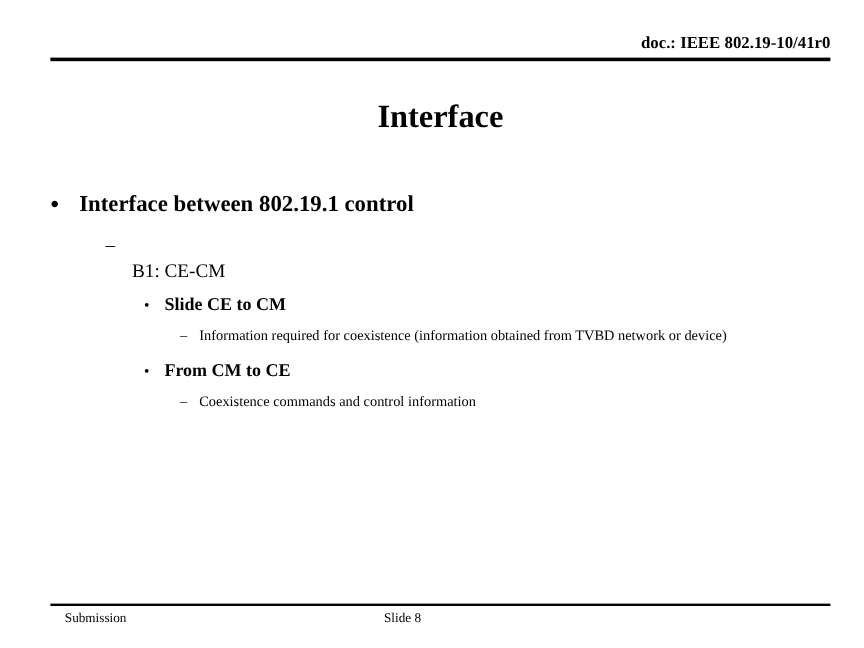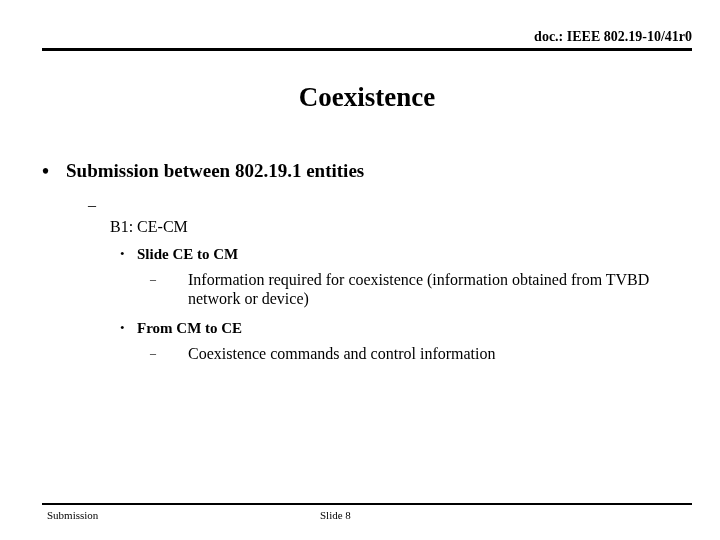--- a/index.html
+++ b/index.html
@@ -114,23 +114,22 @@
   }
 
   
   .lvl4 { margin: 0 0 6px 108px; }
   .lvl4 .marker {
     width: 16px;
     font-size: 12px;
     line-height: 19px;
   }
   .lvl4 .text {
-    font-size: 16px;
+    font-size: 12px;
     line-height: 19px;
-    margin-left: 22px;
   }
   .spacer-sm { height: 4px; }
 
   
   .footer {
     position: absolute;
     left: 42px;
     top: 503px;
     width: 650px;
   }
@@ -142,21 +141,21 @@
   .footer-row {
     position: relative;
     height: 20px;
     margin-top: 2px;
     font-family: "Liberation Serif", "DejaVu Serif", serif;
     font-size: 11px;
     line-height: 16px;
   }
   .footer-left {
     position: absolute;
-    left: 5px;
+    left: 12px;
     top: 0;
     white-space: nowrap;
   }
   .footer-center {
     position: absolute;
     left: 278px;
     top: 0;
     white-space: nowrap;
   }
   .footer-right {
@@ -169,27 +168,27 @@
 </head>
 <body>
 
 <div class="slide">
 
   <div class="header">
     <div class="header-doc">doc.: IEEE 802.19-10/41r0</div>
     <div class="header-rule"></div>
   </div>
 
-  <div class="slide-title">Coexistence</div>
+  <div class="slide-title">Interface</div>
 
   <div class="body">
 
     <div class="outline-row lvl1">
       <span class="marker">•</span>
-      <span class="text">Submission between 802.19.1 entities</span>
+      <span class="text">Interface between 802.19.1 control</span>
     </div>
 
     <div class="outline-row lvl2">
       <span class="marker">–</span>
       <span class="text">B1: CE-CM</span>
     </div>
 
     <div class="outline-row lvl3">
       <span class="marker">•</span>
       <span class="text">Slide CE to CM</span>

